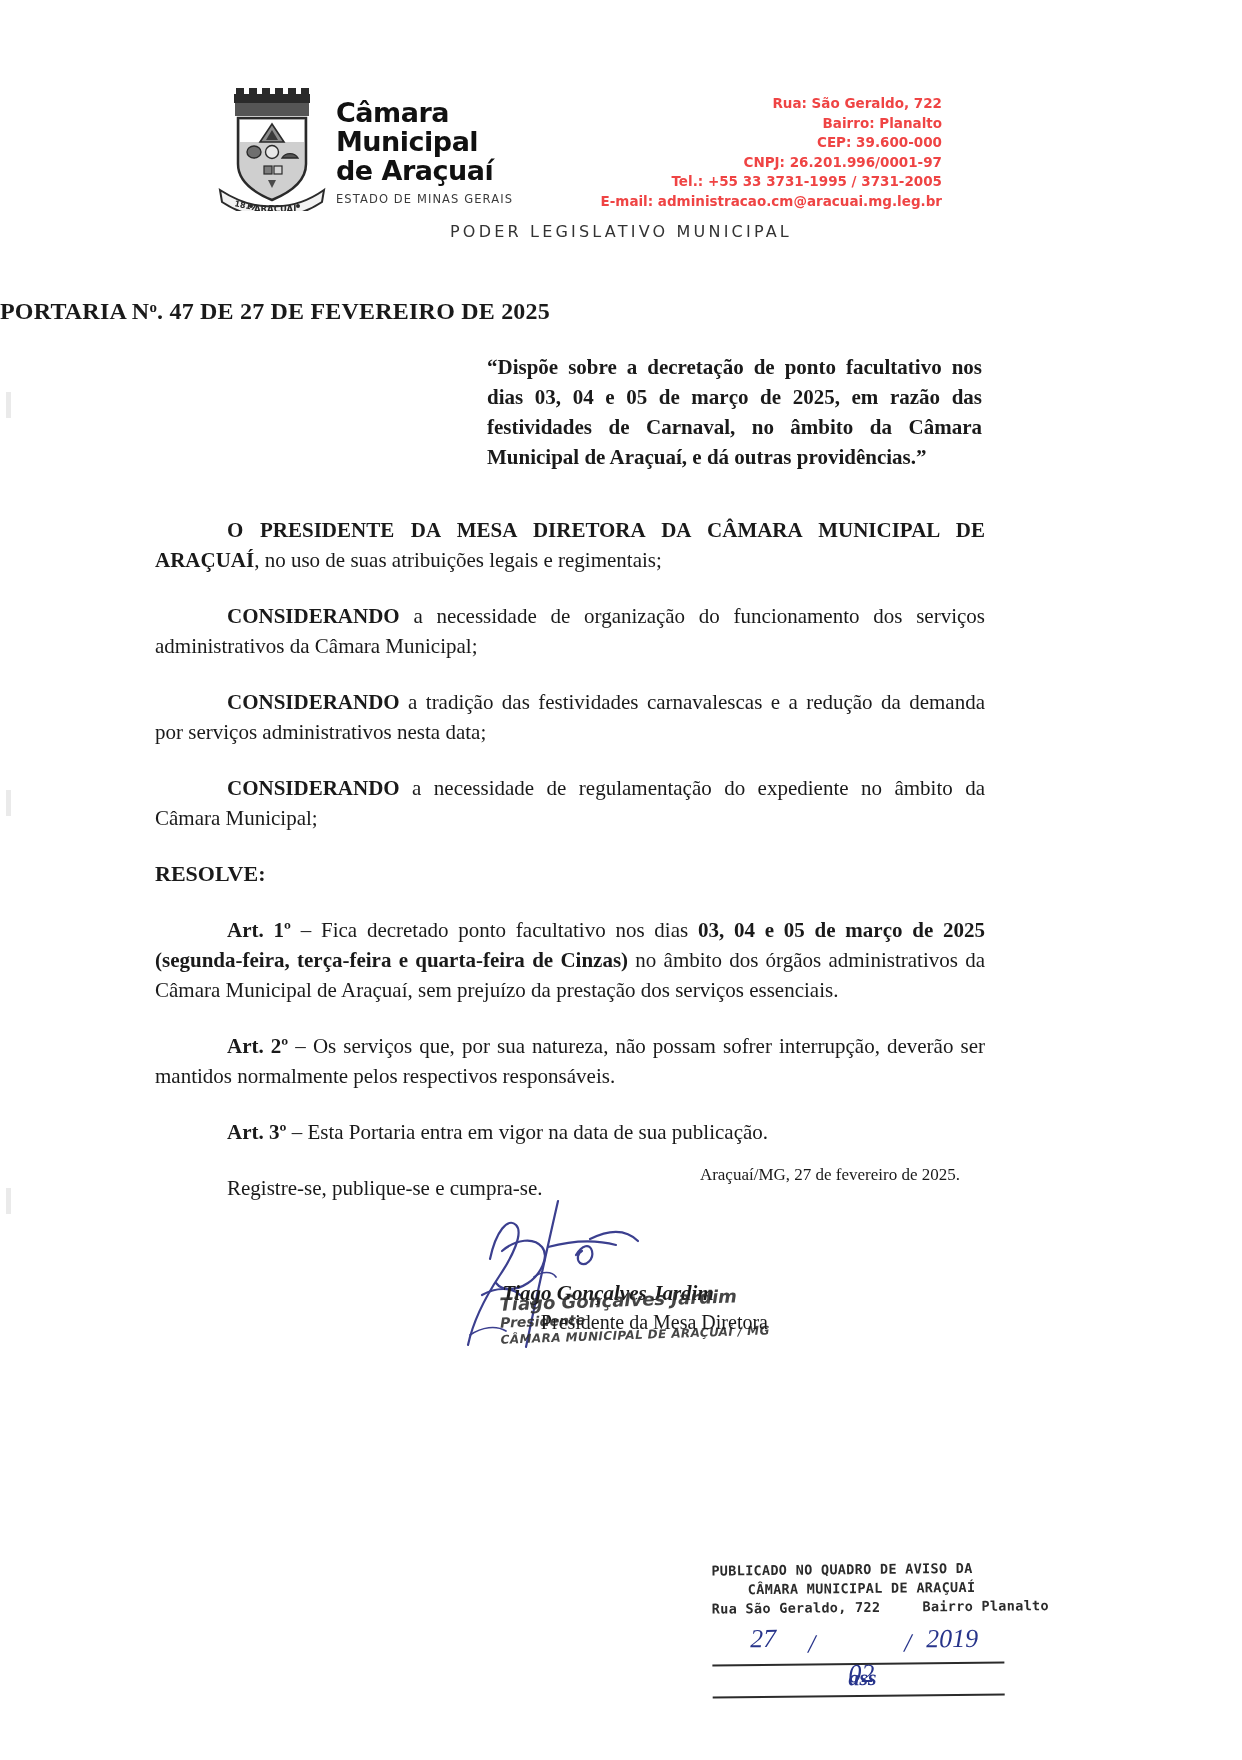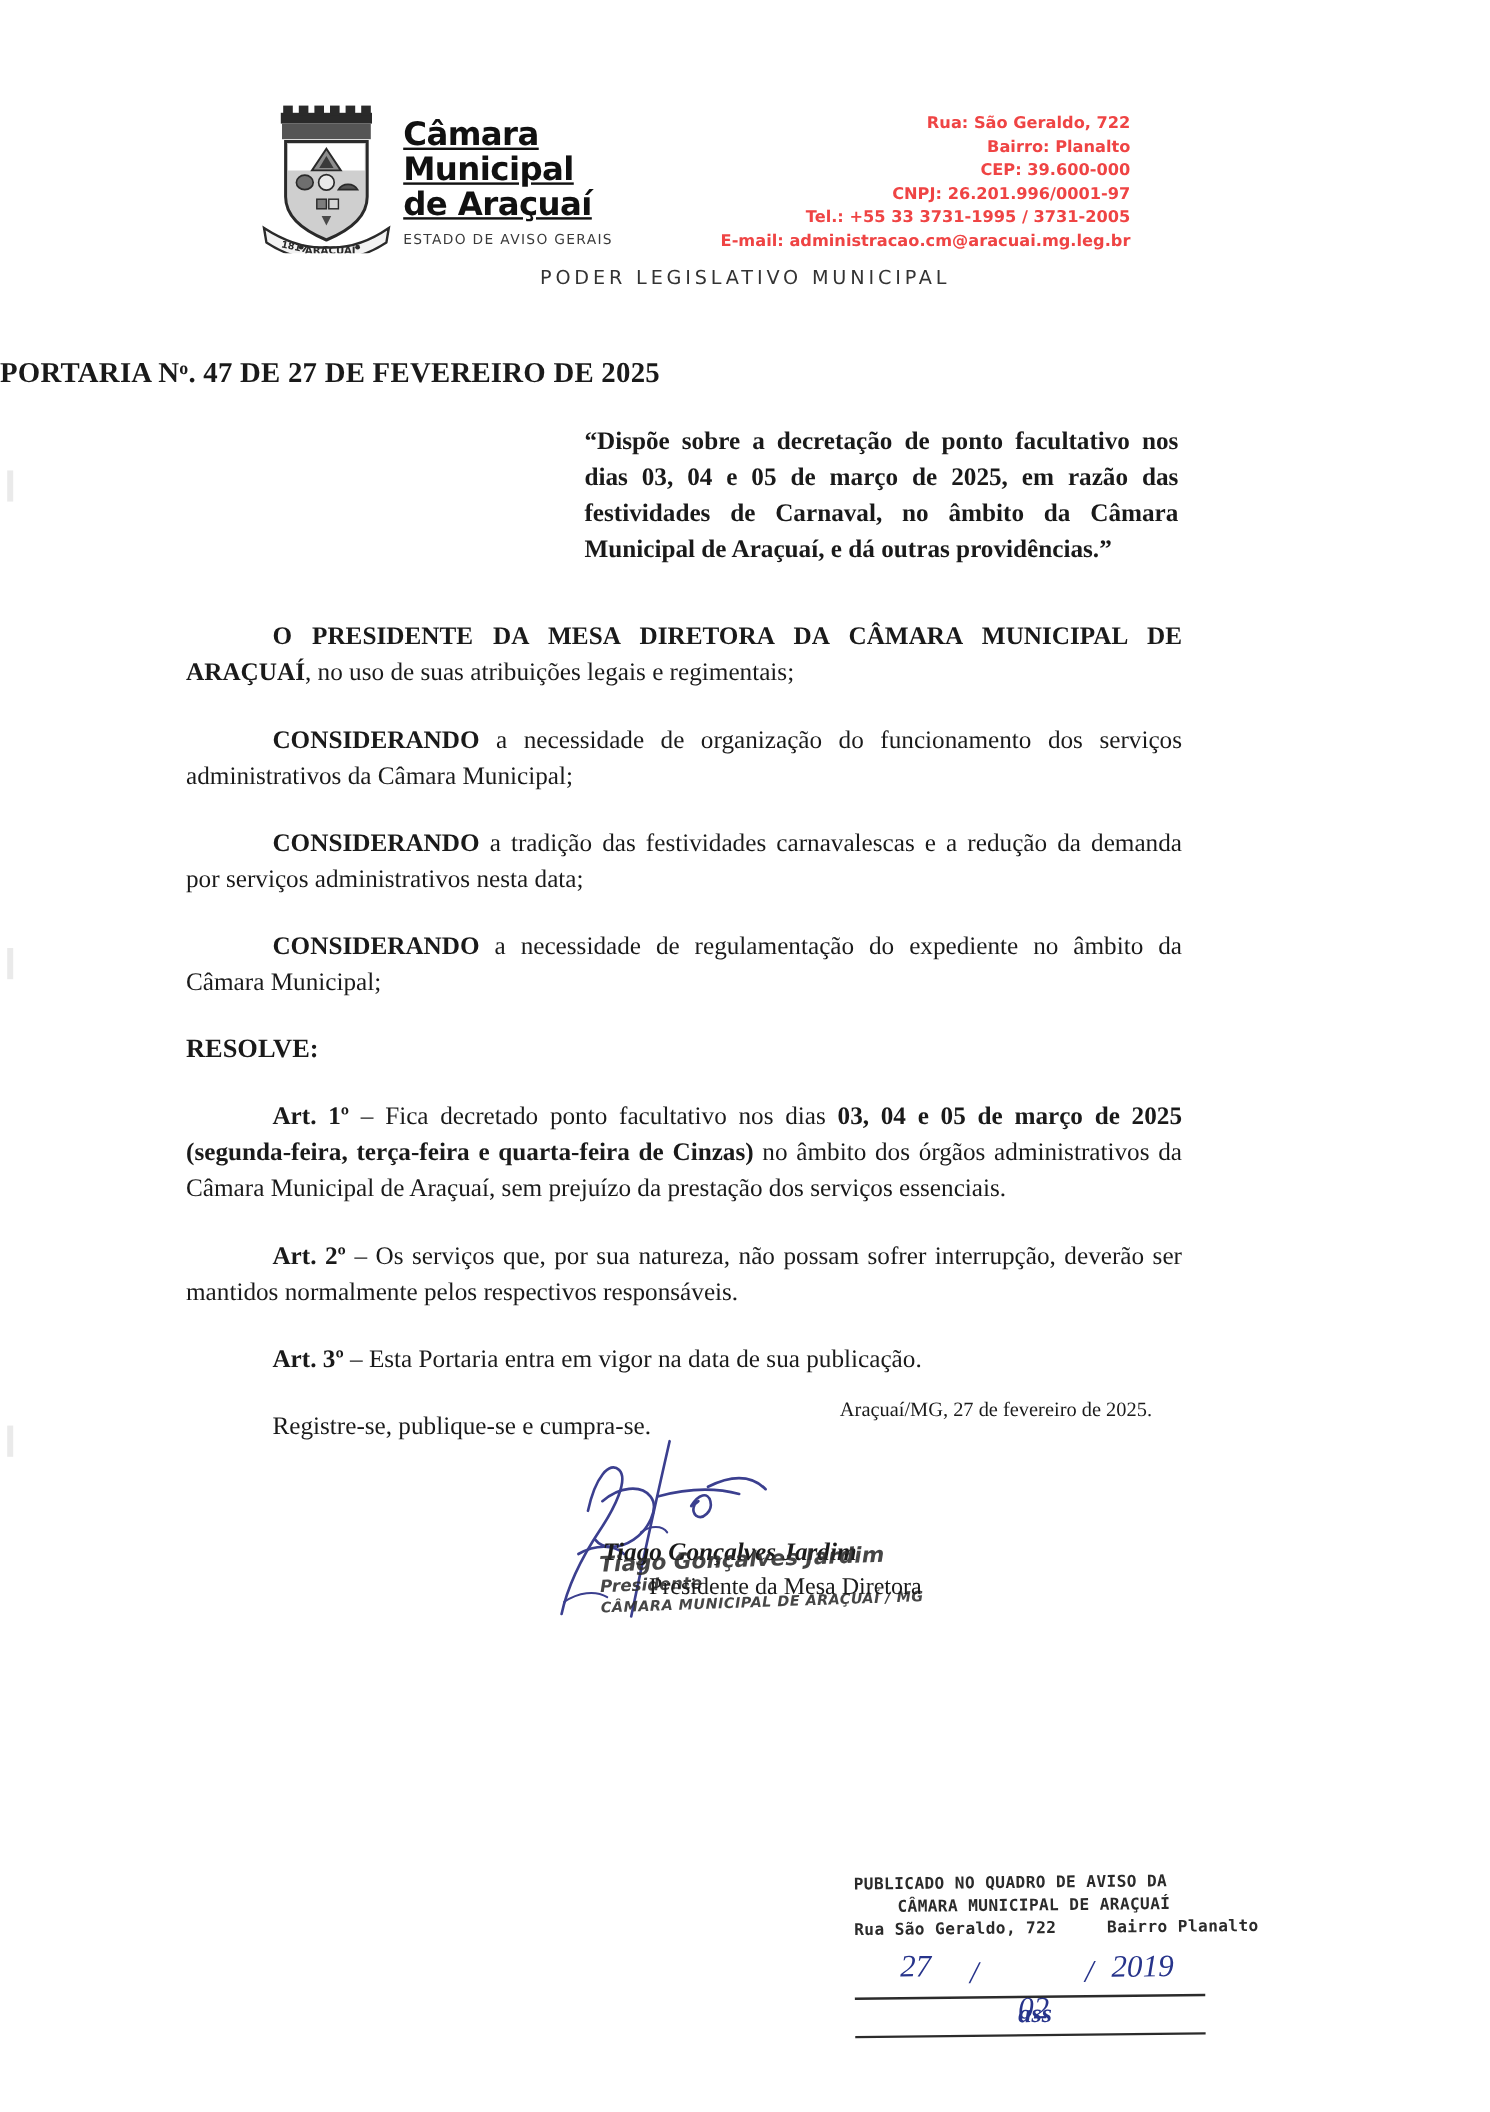--- a/index.html
+++ b/index.html
@@ -42,21 +42,20 @@
     margin-left: 10px;
     padding-top: 12px;
   }
   .brand-line {
     font-family: "DejaVu Sans", sans-serif;
     font-weight: bold;
     font-size: 27px;
     line-height: 29px;
     letter-spacing: -0.5px;
     color: #111;
-    text-decoration: underline;
   }
   .brand-sub {
     font-family: "DejaVu Sans", sans-serif;
     font-size: 11.5px;
     letter-spacing: 1.1px;
     color: #3a3a3a;
     margin-top: 7px;
   }
   .contact {
     position: absolute;
@@ -278,21 +277,21 @@
           <text x="36" y="126" font-family="DejaVu Sans, sans-serif" font-size="8.5" font-weight="bold" fill="#2a2a2a">ARAÇUAÍ</text>
           <circle cx="33" cy="120" r="2" fill="#2a2a2a"></circle>
           <circle cx="80" cy="120" r="2" fill="#2a2a2a"></circle>
         </svg>
       </div>
 
       <div class="brand-text">
         <div class="brand-line">Câmara</div>
         <div class="brand-line">Municipal</div>
         <div class="brand-line">de Araçuaí</div>
-        <div class="brand-sub">ESTADO DE AVISO GERAIS</div>
+        <div class="brand-sub">ESTADO DE MINAS GERAIS</div>
       </div>
     </div>
 
     <div class="contact">
       <div>Rua: São Geraldo, 722</div>
       <div>Bairro: Planalto</div>
       <div>CEP: 39.600-000</div>
       <div>CNPJ: 26.201.996/0001-97</div>
       <div>Tel.: +55 33 3731-1995 / 3731-2005</div>
       <div>E-mail: administracao.cm@aracuai.mg.leg.br</div>

